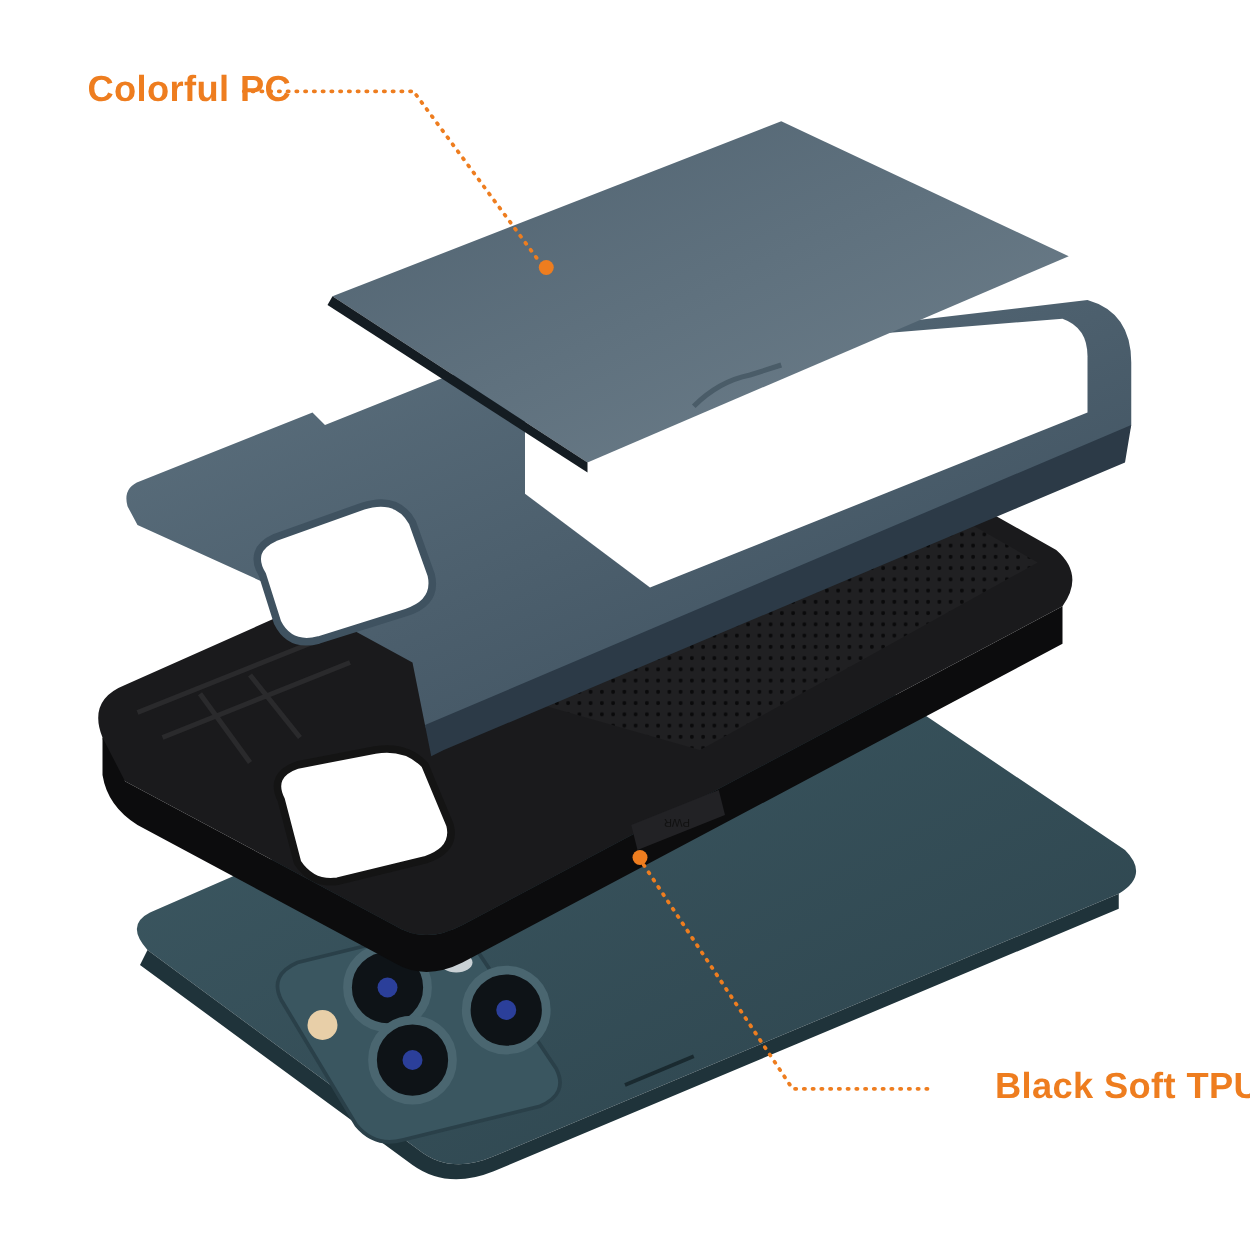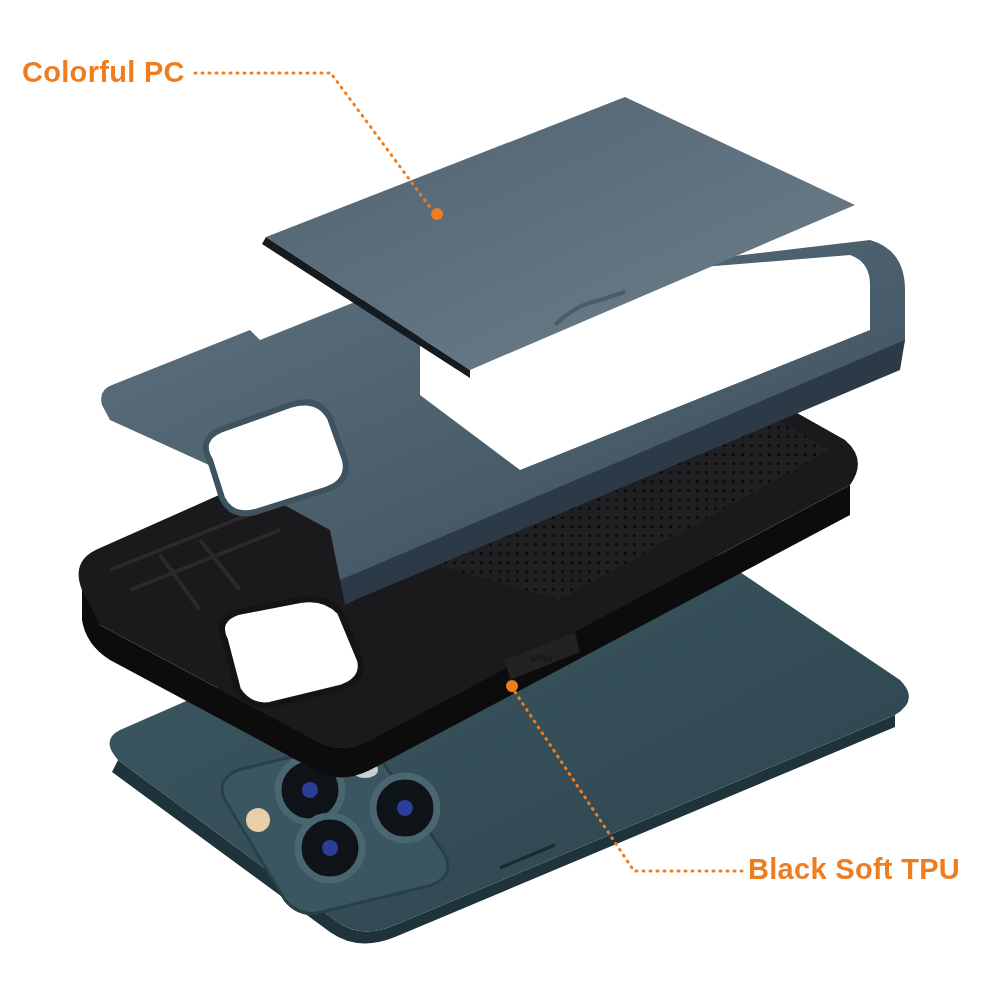--- a/index.html
+++ b/index.html
@@ -1,18 +1,18 @@
 <!DOCTYPE html>
 <html><head>
 <meta charset="utf-8">
 <style>
   html, body { margin: 0; padding: 0; background: #ffffff; }
   body { width: 1000px; height: 1000px; position: relative; overflow: hidden; font-family: "Liberation Sans", sans-serif; }
   .stage { position: absolute; inset: 0; }
-  .label { position: absolute; color: #ee7d1f; font-family: "Liberation Sans", sans-serif; font-weight: 700; font-size: 29px; letter-spacing: 0.3px; white-space: nowrap; }
+  .label { position: absolute; color: #ee7d1f; font-family: "Liberation Sans", sans-serif; font-weight: 700; font-size: 29px; letter-spacing: 0.3px; white-space: nowrap; margin-left: 48px; }
   #label-pc { left: 22px; top: 56px; }
   #label-tpu { left: 748px; top: 853px; text-align: right; }
   svg.art { position: absolute; left: 0; top: 0; }
 </style>
 </head>
 <body>
 
 <div class="stage">
 
   <svg class="art" width="1000" height="1000" viewBox="0 0 1000 1000">

